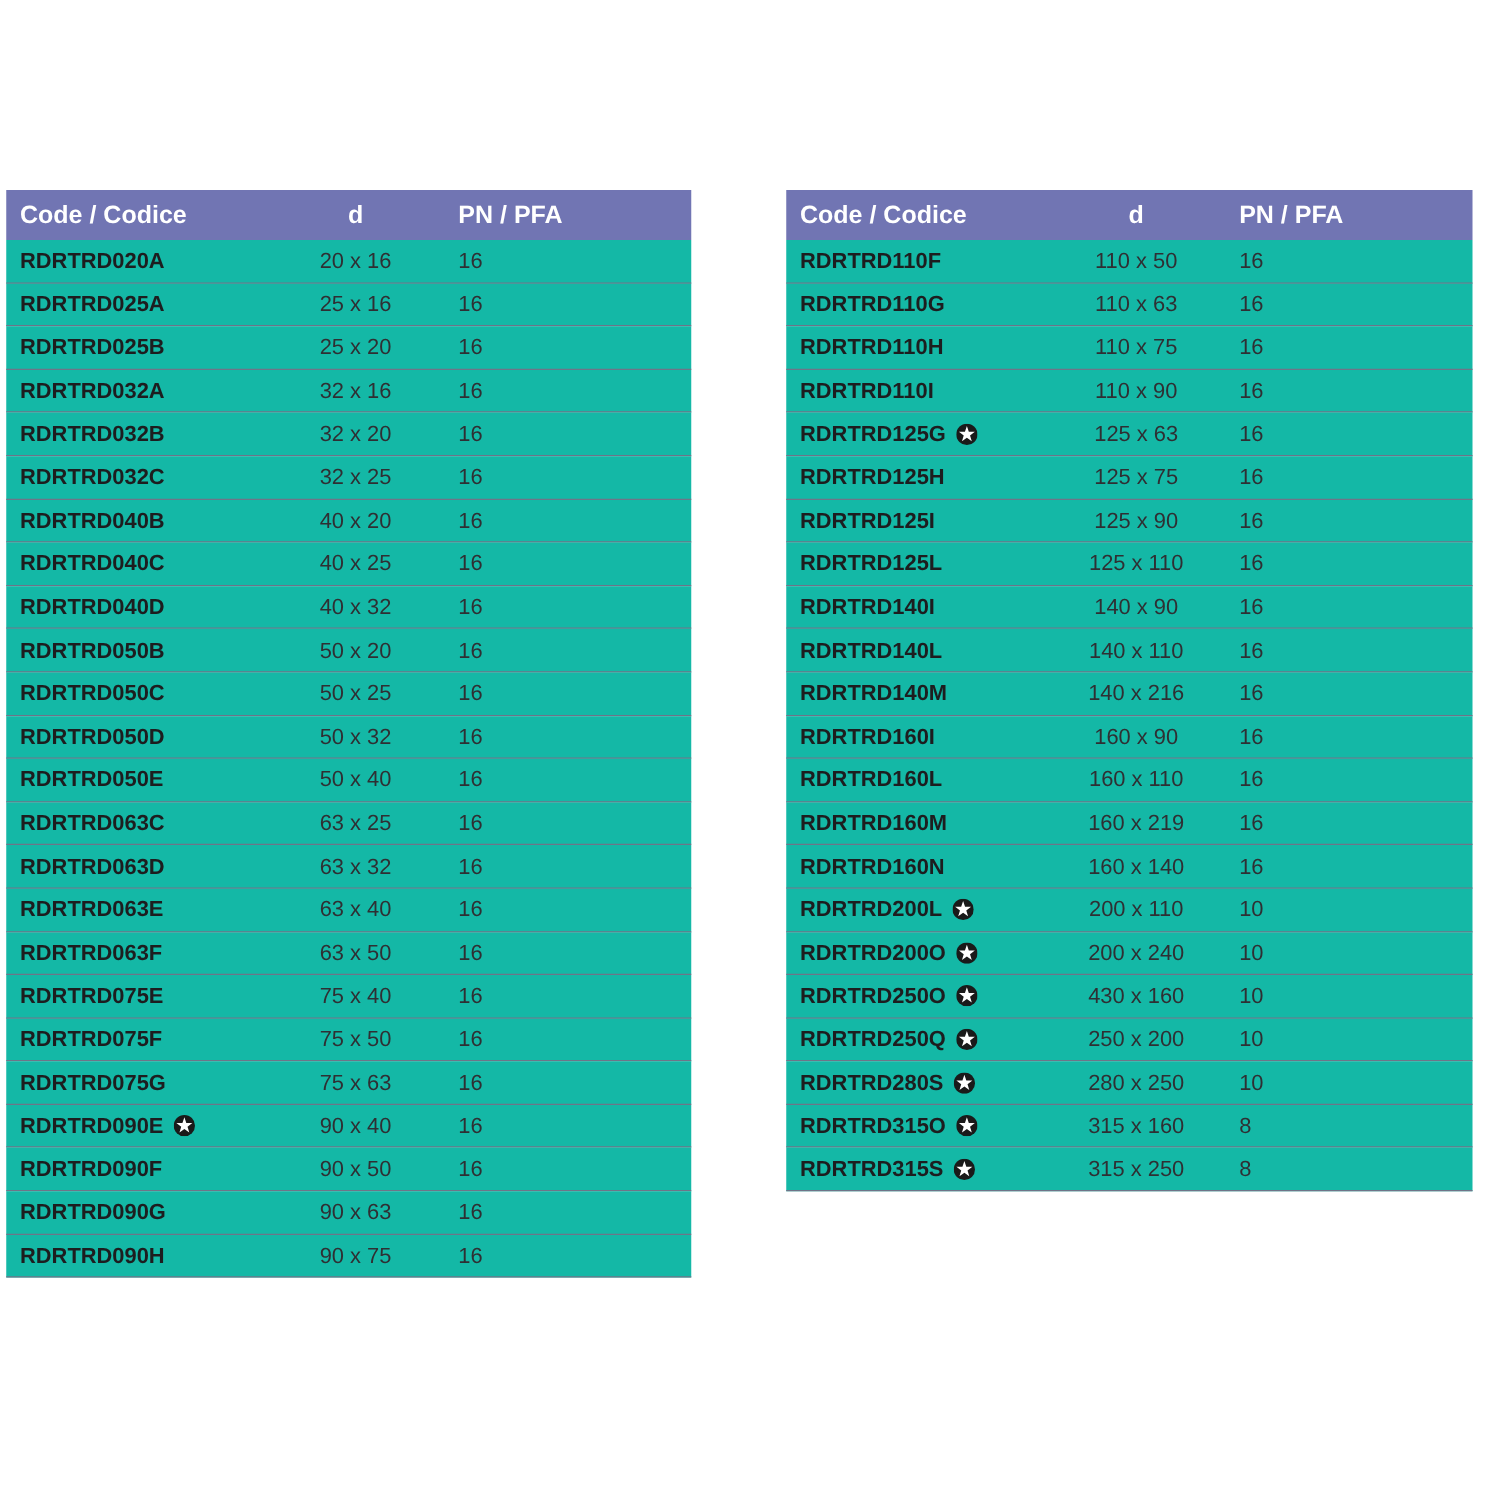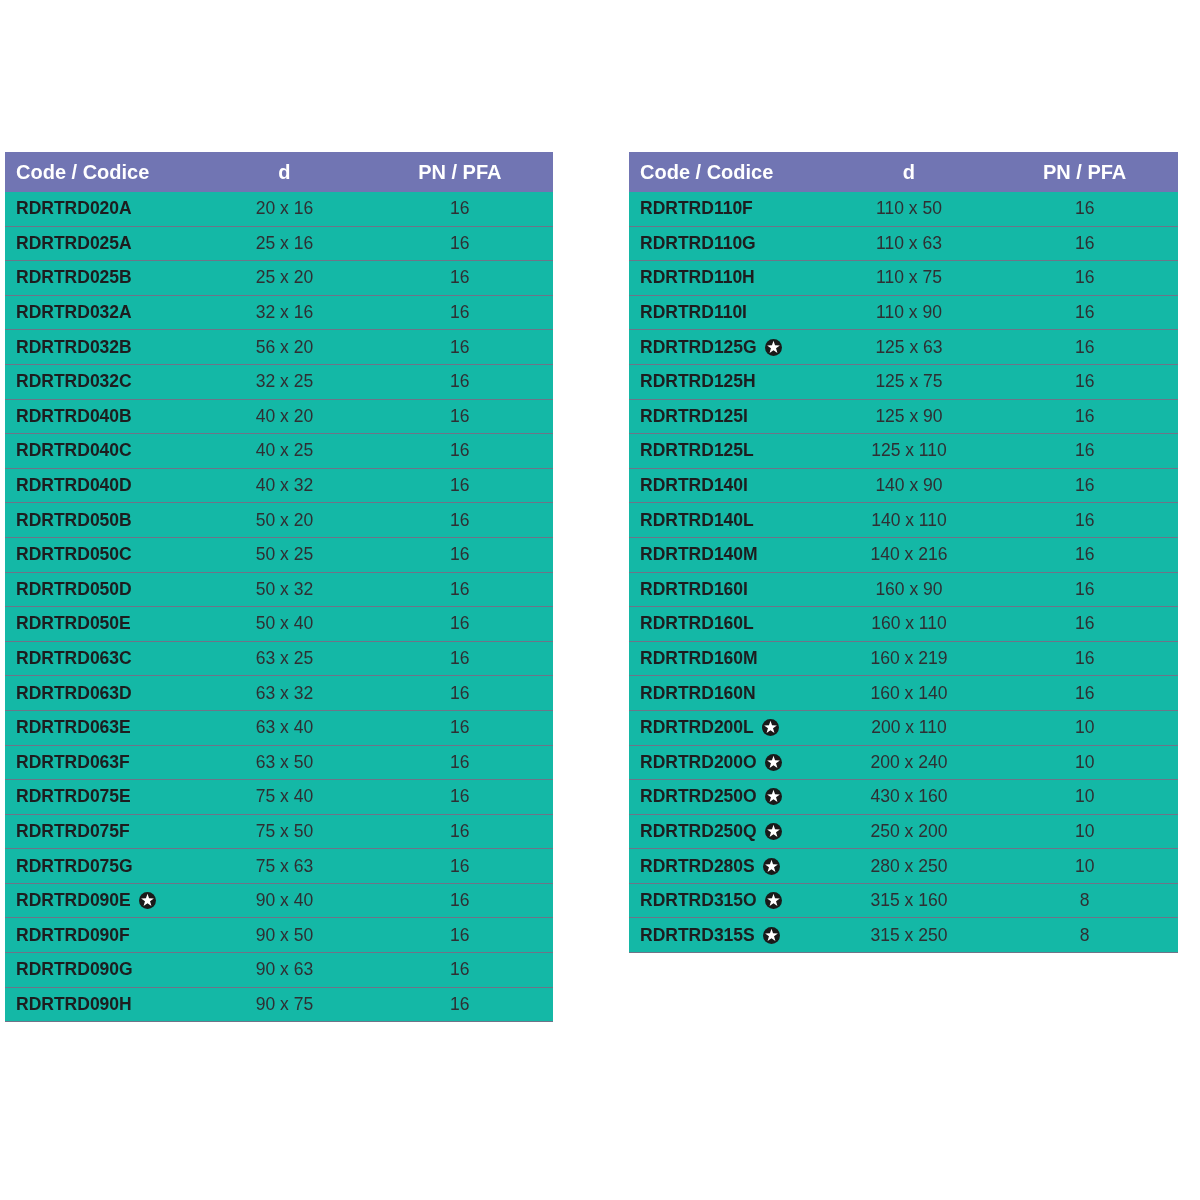--- a/index.html
+++ b/index.html
@@ -26,21 +26,21 @@
     display: flex;
     align-items: center;
     height: 40px;
     background: #7175b3;
     color: #ffffff;
     font-weight: bold;
     font-size: 20px;
   }
   .col-code { width: 36%; padding-left: 11px; box-sizing: border-box; text-align: left; }
   .col-d    { width: 30%; text-align: center; }
-  .col-pn   { width: 34%; text-align: center; }
+  .col-pn   { width: 34%; text-align: left; }
 
   .row {
     display: flex;
     align-items: center;
     height: 34.6px;
     box-sizing: border-box;
     border-bottom: 1.5px solid #6f7488;
     background: #14b8a6;
     font-size: 17.5px;
   }
@@ -100,21 +100,21 @@
           <div class="cell col-code">
             <span>RDRTRD032A</span>
           </div>
           <div class="cell col-d">32 x 16</div>
           <div class="cell col-pn">16</div>
         </div>
         <div class="row">
           <div class="cell col-code">
             <span>RDRTRD032B</span>
           </div>
-          <div class="cell col-d">56 x 20</div>
+          <div class="cell col-d">32 x 20</div>
           <div class="cell col-pn">16</div>
         </div>
         <div class="row">
           <div class="cell col-code">
             <span>RDRTRD032C</span>
           </div>
           <div class="cell col-d">32 x 25</div>
           <div class="cell col-pn">16</div>
         </div>
         <div class="row">

